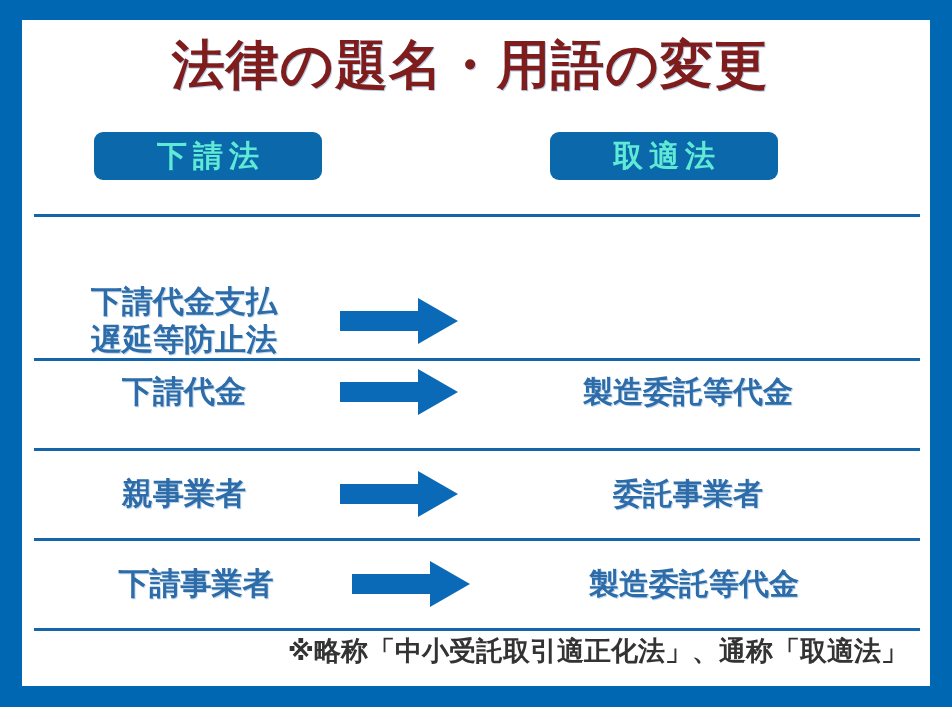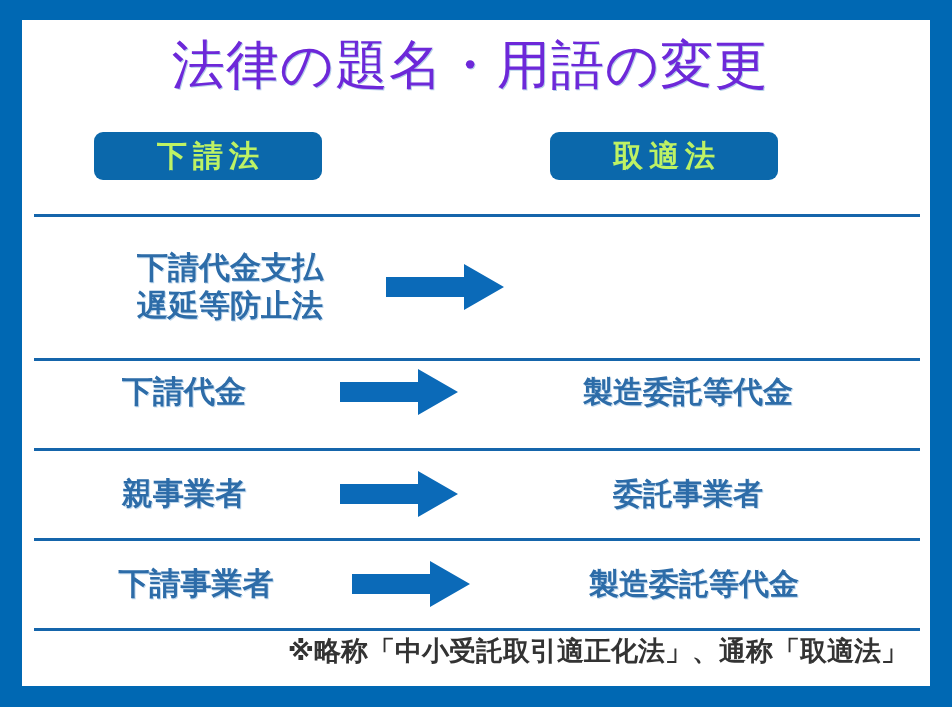--- a/index.html
+++ b/index.html
@@ -30,37 +30,37 @@
     box-sizing: border-box;
   }
 
   
   .title {
     position: absolute;
     left: 0;
     right: 12px;
     top: 17px;
     text-align: center;
-    color: #6d28d9;
+    color: #7f1d1d;
     font-size: 53px;
-    font-weight: normal;
+    font-weight: bold;
     letter-spacing: 1px;
     line-height: 1.05;
     white-space: nowrap;
     text-shadow: 1px 1px 0 rgba(120,170,215,0.55);
   }
 
   
   .badge {
     position: absolute;
     top: 112px;
     height: 48px;
     border-radius: 9px;
     background: #0b68ab;
-    color: #bef264;
+    color: #5eead4;
     font-size: 30px;
     font-weight: bold;
     letter-spacing: 6px;
     text-indent: 6px;
     display: flex;
     align-items: center;
     justify-content: center;
     box-sizing: border-box;
   }
   .badge-left  { left: 72px;  width: 228px; }
@@ -103,21 +103,21 @@
     flex: 1;
     margin-right: 18px;
     text-align: center;
     color: #2d6ca8;
     font-weight: bold;
     font-size: 30px;
     line-height: 1.22;
     text-shadow: 1px 1px 0 rgba(150,190,225,0.6);
   }
 
-  .row-1 { top: 180px; height: 173px; margin-left: 46px; }
+  .row-1 { top: 214px; height: 173px; }
   .row-2 { top: 341px; height: 62px; }
   .row-3 { top: 431px; height: 86px; }
   .row-4 { top: 521px; height: 86px; padding-left: 12px; }
 
   .row-1 .cell-right { font-size: 30px; line-height: 1.27; }
 
   
   .arrow {
     display: block;
   }

